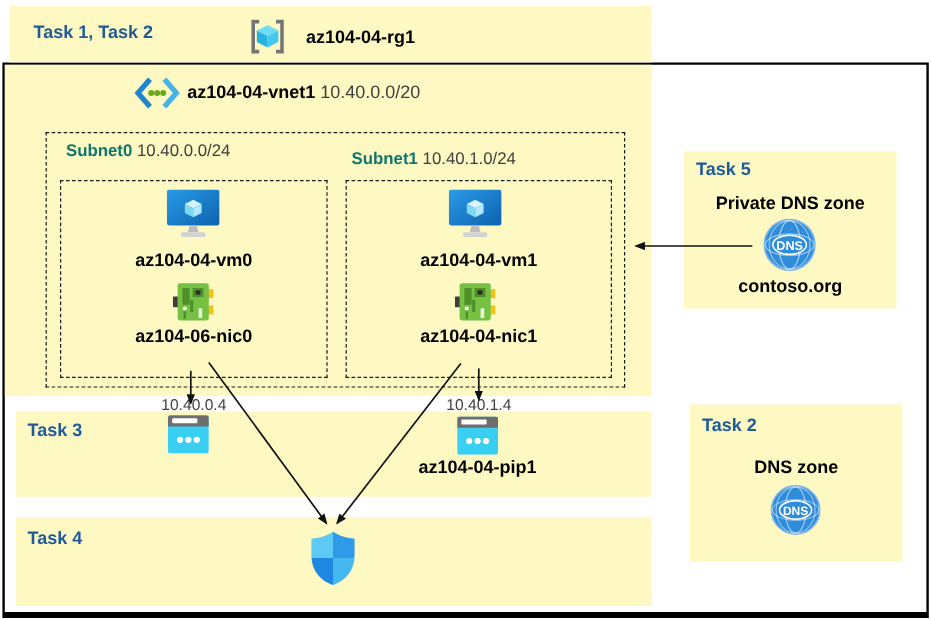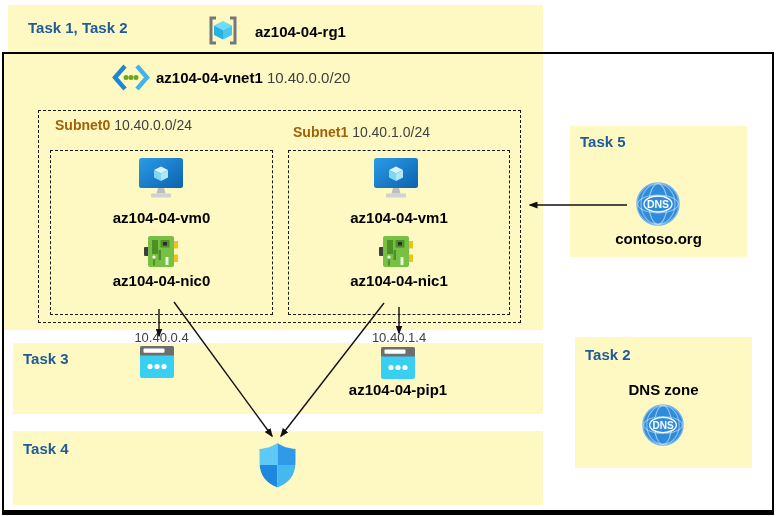--- a/index.html
+++ b/index.html
@@ -6,21 +6,21 @@
   #stage{
     position:relative;width:776px;height:517px;background:#fff;
     font-family:"Liberation Sans",sans-serif;overflow:hidden;
     -webkit-font-smoothing:antialiased;
   }
   .abs{position:absolute;}
   .band{background:#fef9c3;}
   .task-heading{font-size:15px;font-weight:bold;color:#1f5b99;white-space:nowrap;}
   .res-label{font-size:15px;font-weight:bold;color:#000;white-space:nowrap;}
   .sub-label{font-size:14px;white-space:nowrap;}
-  .sub-label b{color:#a16207;}
+  .sub-label b{color:#0f766e;}
   .sub-label span{color:#404040;font-weight:normal;}
   .cidr{color:#404040;font-weight:normal;}
   .ip-label{font-size:13px;color:#404040;margin-top:40px;}
   .center{text-align:center;}
   .dashed-outer{border:1.5px dashed #1a1a1a;}
   .dashed-inner{border:1.2px dashed #1a1a1a;}
   #outer-box{
     left:2px;top:52px;width:772px;height:463px;box-sizing:border-box;
     border:2px solid #000;border-bottom-width:5px;background:#fff;
   }
@@ -97,21 +97,21 @@
       <rect x="4" y="2" width="26" height="31" rx="2" fill="#76c043"></rect>
       <rect x="8" y="6" width="6" height="14" fill="#4e8f27"></rect>
       <rect x="16.5" y="6" width="9" height="7.5" fill="#4e8f27"></rect>
       <rect x="19" y="8" width="4" height="3.5" fill="#2c2c2c"></rect>
       <rect x="14.5" y="16" width="2.5" height="10" fill="#4e8f27"></rect>
       <rect x="9" y="25.5" width="2" height="6" fill="#4e8f27"></rect>
       <circle cx="10" cy="23" r="1.6" fill="#ffffff"></circle>
       <rect x="21.5" y="23" width="3" height="8" fill="#e9f6db"></rect>
     </svg>
   </div>
-  <div class="abs res-label center" style="left:50px;top:272px;width:223px;">az104-04-nic0</div>
+  <div class="abs res-label center" style="left:50px;top:272px;width:223px;">az104-06-nic0</div>
   <div class="abs ip-label center" style="left:50px;top:290px;width:223px;">10.40.0.4</div>
 
   <div class="abs sub-label" style="left:293px;top:124px;">
     <b>Subnet1</b>
     <span>10.40.1.0/24</span>
   </div>
   <div class="abs dashed-inner" style="left:288px;top:150px;width:222px;height:165px;box-sizing:border-box;"></div>
   <div class="abs" style="left:374px;top:158px;">
     <svg width="44" height="41" viewBox="0 0 44 41">
       <rect x="0" y="0" width="44" height="30" rx="2.5" fill="url(#vmg)"></rect>
@@ -180,20 +180,21 @@
         <rect x="0" y="0" width="18.5" height="22" fill="#5ec9f4"></rect>
         <rect x="18.5" y="0" width="18.5" height="22" fill="#2f9ae8"></rect>
         <rect x="0" y="22" width="18.5" height="23" fill="#1e87e0"></rect>
         <rect x="18.5" y="22" width="18.5" height="23" fill="#45b8f0"></rect>
       </g>
     </svg>
   </div>
 
   <div class="abs band" style="left:570px;top:126px;width:177px;height:131px;">
     <div class="abs task-heading" style="left:10px;top:7px;">Task 5</div>
+    <div class="abs res-label center" style="left:0;top:35px;width:177px;">Private DNS zone</div>
     <div class="abs" style="left:66px;top:56px;">
       <svg width="44" height="44" viewBox="0 0 44 44">
         <circle cx="22" cy="22" r="21" fill="#2e8cdb" stroke="#79b4e9" stroke-width="1.5"></circle>
         <ellipse cx="22" cy="22" rx="9" ry="20.2" fill="none" stroke="rgba(255,255,255,0.55)" stroke-width="1.1"></ellipse>
         <ellipse cx="22" cy="22" rx="17" ry="20.2" fill="none" stroke="rgba(255,255,255,0.45)" stroke-width="1.1"></ellipse>
         <ellipse cx="22" cy="22" rx="20.2" ry="9" fill="none" stroke="rgba(255,255,255,0.45)" stroke-width="1.1"></ellipse>
         <ellipse cx="22" cy="22" rx="14" ry="8" fill="#2e8cdb" stroke="#ffffff" stroke-width="1.3"></ellipse>
         <text class="dns-oval-text" x="22" y="26" font-size="10.5" fill="#ffffff" text-anchor="middle">DNS</text>
       </svg>
     </div>

